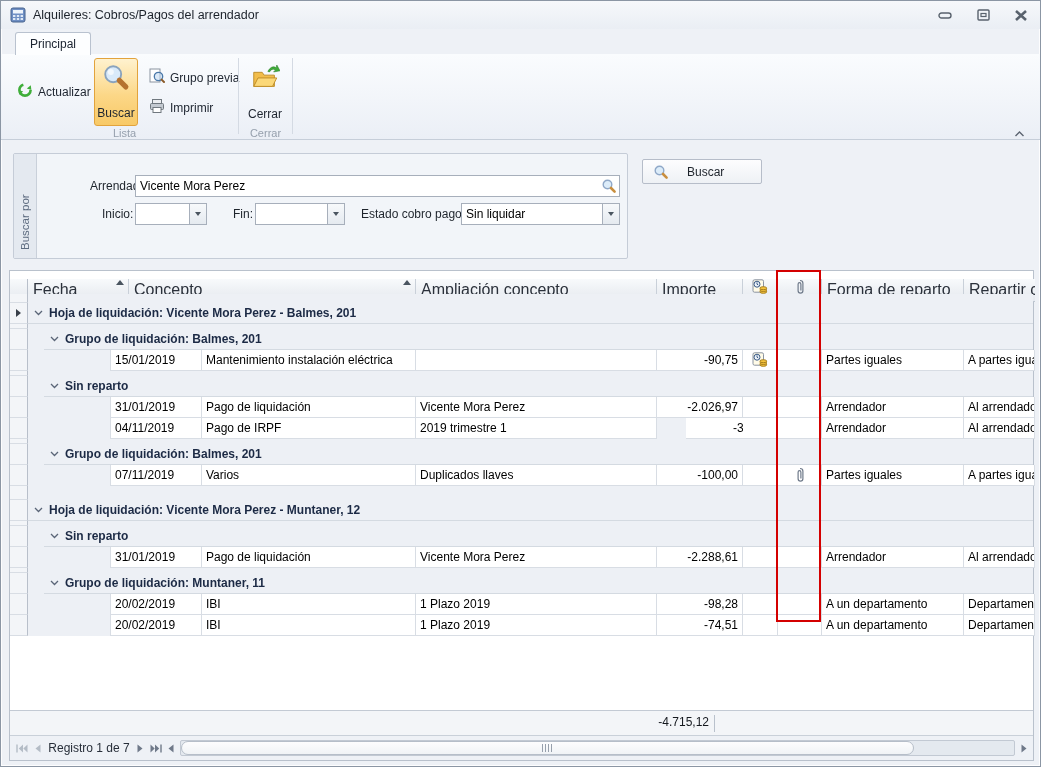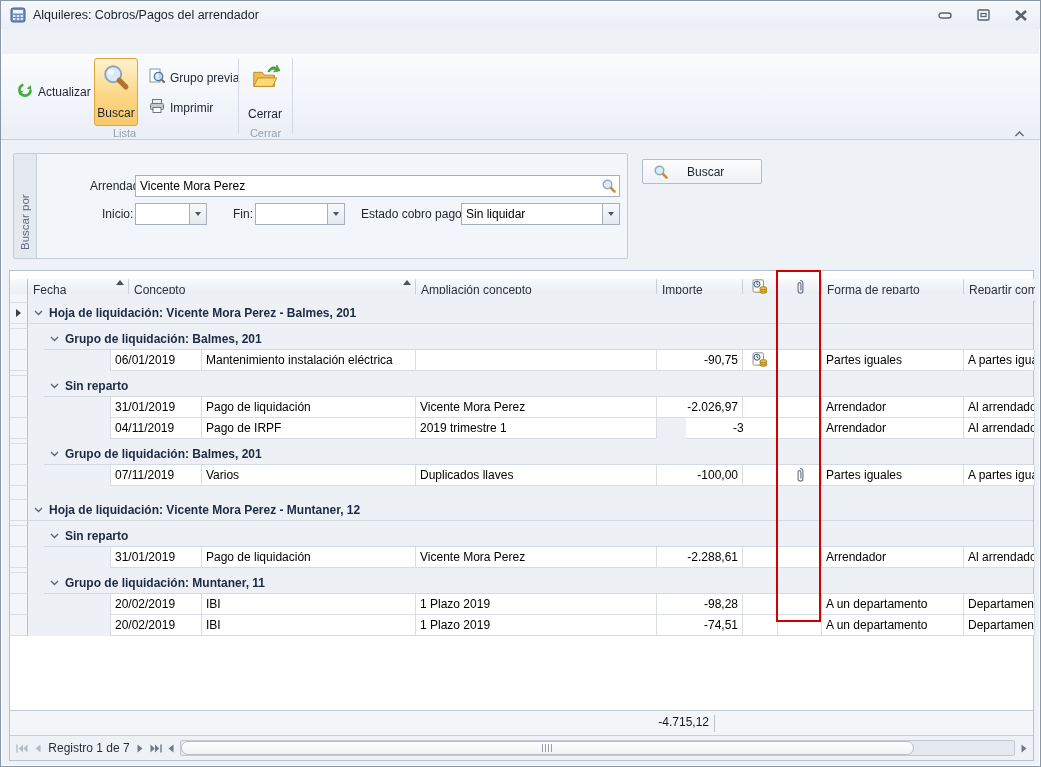--- a/index.html
+++ b/index.html
@@ -49,21 +49,21 @@
   .buscar-btn{position:absolute;left:641px;top:19px;width:120px;height:25px;
               background:linear-gradient(#fdfdfe,#eef1f5);border:1px solid #b6bdc9;border-radius:2px;
               display:flex;align-items:center;font-size:12px;color:#1e242c;box-sizing:border-box;}
   .buscar-btn .bi{margin:0 18px 0 10px;display:flex;}
   
   .grid{position:absolute;left:8px;top:269px;width:1025px;bottom:5px;background:#fff;
         border:1px solid #b9c1cc;box-sizing:border-box;}
   .gridheader{position:absolute;left:0;top:0;width:100%;height:23px;}
   .hc{position:absolute;top:8px;height:23px;background:linear-gradient(#f8fafc,#edf0f4 55%,#e6eaf0);
       border-right:1px solid #c9d0d9;border-bottom:1px solid #bfc7d1;box-sizing:border-box;
-      font-size:12px;color:#2b313b;line-height:22px;padding:0 5px;white-space:nowrap;overflow:hidden;}
+      font-size:16px;color:#2b313b;line-height:22px;padding:0 5px;white-space:nowrap;overflow:hidden;}
   .hc.ci{display:flex;align-items:center;justify-content:center;padding:0;}
   .sort{position:absolute;top:9px;width:0;height:0;border-left:4px solid transparent;
         border-right:4px solid transparent;border-bottom:5px solid #4a5560;}
   .rows-zone{position:absolute;left:0;top:23px;width:100%;background:#edf0f5;}
   .grow{position:relative;}
   .indcell{position:absolute;left:0;top:0;bottom:0;width:18px;background:#f3f5f8;
            border-right:1px solid #b8bfca;border-bottom:1px solid #d8dde4;box-sizing:border-box;
            display:flex;align-items:center;justify-content:center;}
   .curarrow{width:0;height:0;border-top:4px solid transparent;border-bottom:4px solid transparent;
             border-left:5px solid #39404a;}
@@ -128,20 +128,23 @@
           </svg>
       </span>
       <span class="winbtn">
         <svg width="14" height="11" viewBox="0 0 14 11">
             <path d="M2 1 L12 10 M12 1 L2 10" stroke="#59626d" stroke-width="2.6"></path>
           </svg>
       </span>
     </div>
   </div>
 
+  <div class="tabrow">
+    <div class="tab">Principal</div>
+  </div>
 
   <div class="ribbon">
     <div class="btn-small" style="left:12px;top:26px;">
       <span>
         <svg width="16" height="16" viewBox="0 0 16 16">
             <circle cx="8" cy="8" r="5.6" fill="none" stroke="#3fae3a" stroke-width="2.6" stroke-dasharray="24 11"></circle>
             <path d="M13.8 3.2 L14.4 8 L9.8 6.4 Z" fill="#3fae3a"></path>
             <path d="M2.2 12.8 L1.6 8 L6.2 9.6 Z" fill="#3fae3a"></path>
           </svg>
       </span>
@@ -320,21 +323,21 @@
               <svg width="9" height="6" viewBox="0 0 9 6">
                 <path d="M1 1 L4.5 4.5 L8 1" fill="none" stroke="#5a6577" stroke-width="1.3"></path>
               </svg>
             </span>
             <span class="glabel">Grupo de liquidación: Balmes, 201</span>
           </div>
           <div class="gline" style="left: 34px;"></div>
         </div>
         <div class="grow" style="height: 21px;">
           <div class="indcell"></div>
-          <div class="dcell first" style="left: 100px; width: 92px;">06/01/2019</div>
+          <div class="dcell first" style="left: 100px; width: 92px;">15/01/2019</div>
           <div class="dcell" style="left: 192px; width: 214px;">Mantenimiento instalación eléctrica</div>
           <div class="dcell" style="left: 406px; width: 241px;"></div>
           <div class="dcell tr" style="left: 647px; width: 86px;">-90,75</div>
           <div class="dcell ci" style="left: 733px; width: 35px;">
             <span style="display: flex;">
               <svg width="16" height="16" viewBox="0 0 16 16">
                 <rect x="1" y="0.8" width="10.5" height="12.4" rx="1.5" fill="#fffbe8" stroke="#8a93a0"></rect>
                 <circle cx="5" cy="5.2" r="3" fill="#eef4fb" stroke="#3a5a86"></circle>
                 <path d="M5 3.4 v1.8 l1.3 0.8" stroke="#3a5a86" fill="none"></path>
                 <g stroke="#a8801f" fill="#f5c33b">

